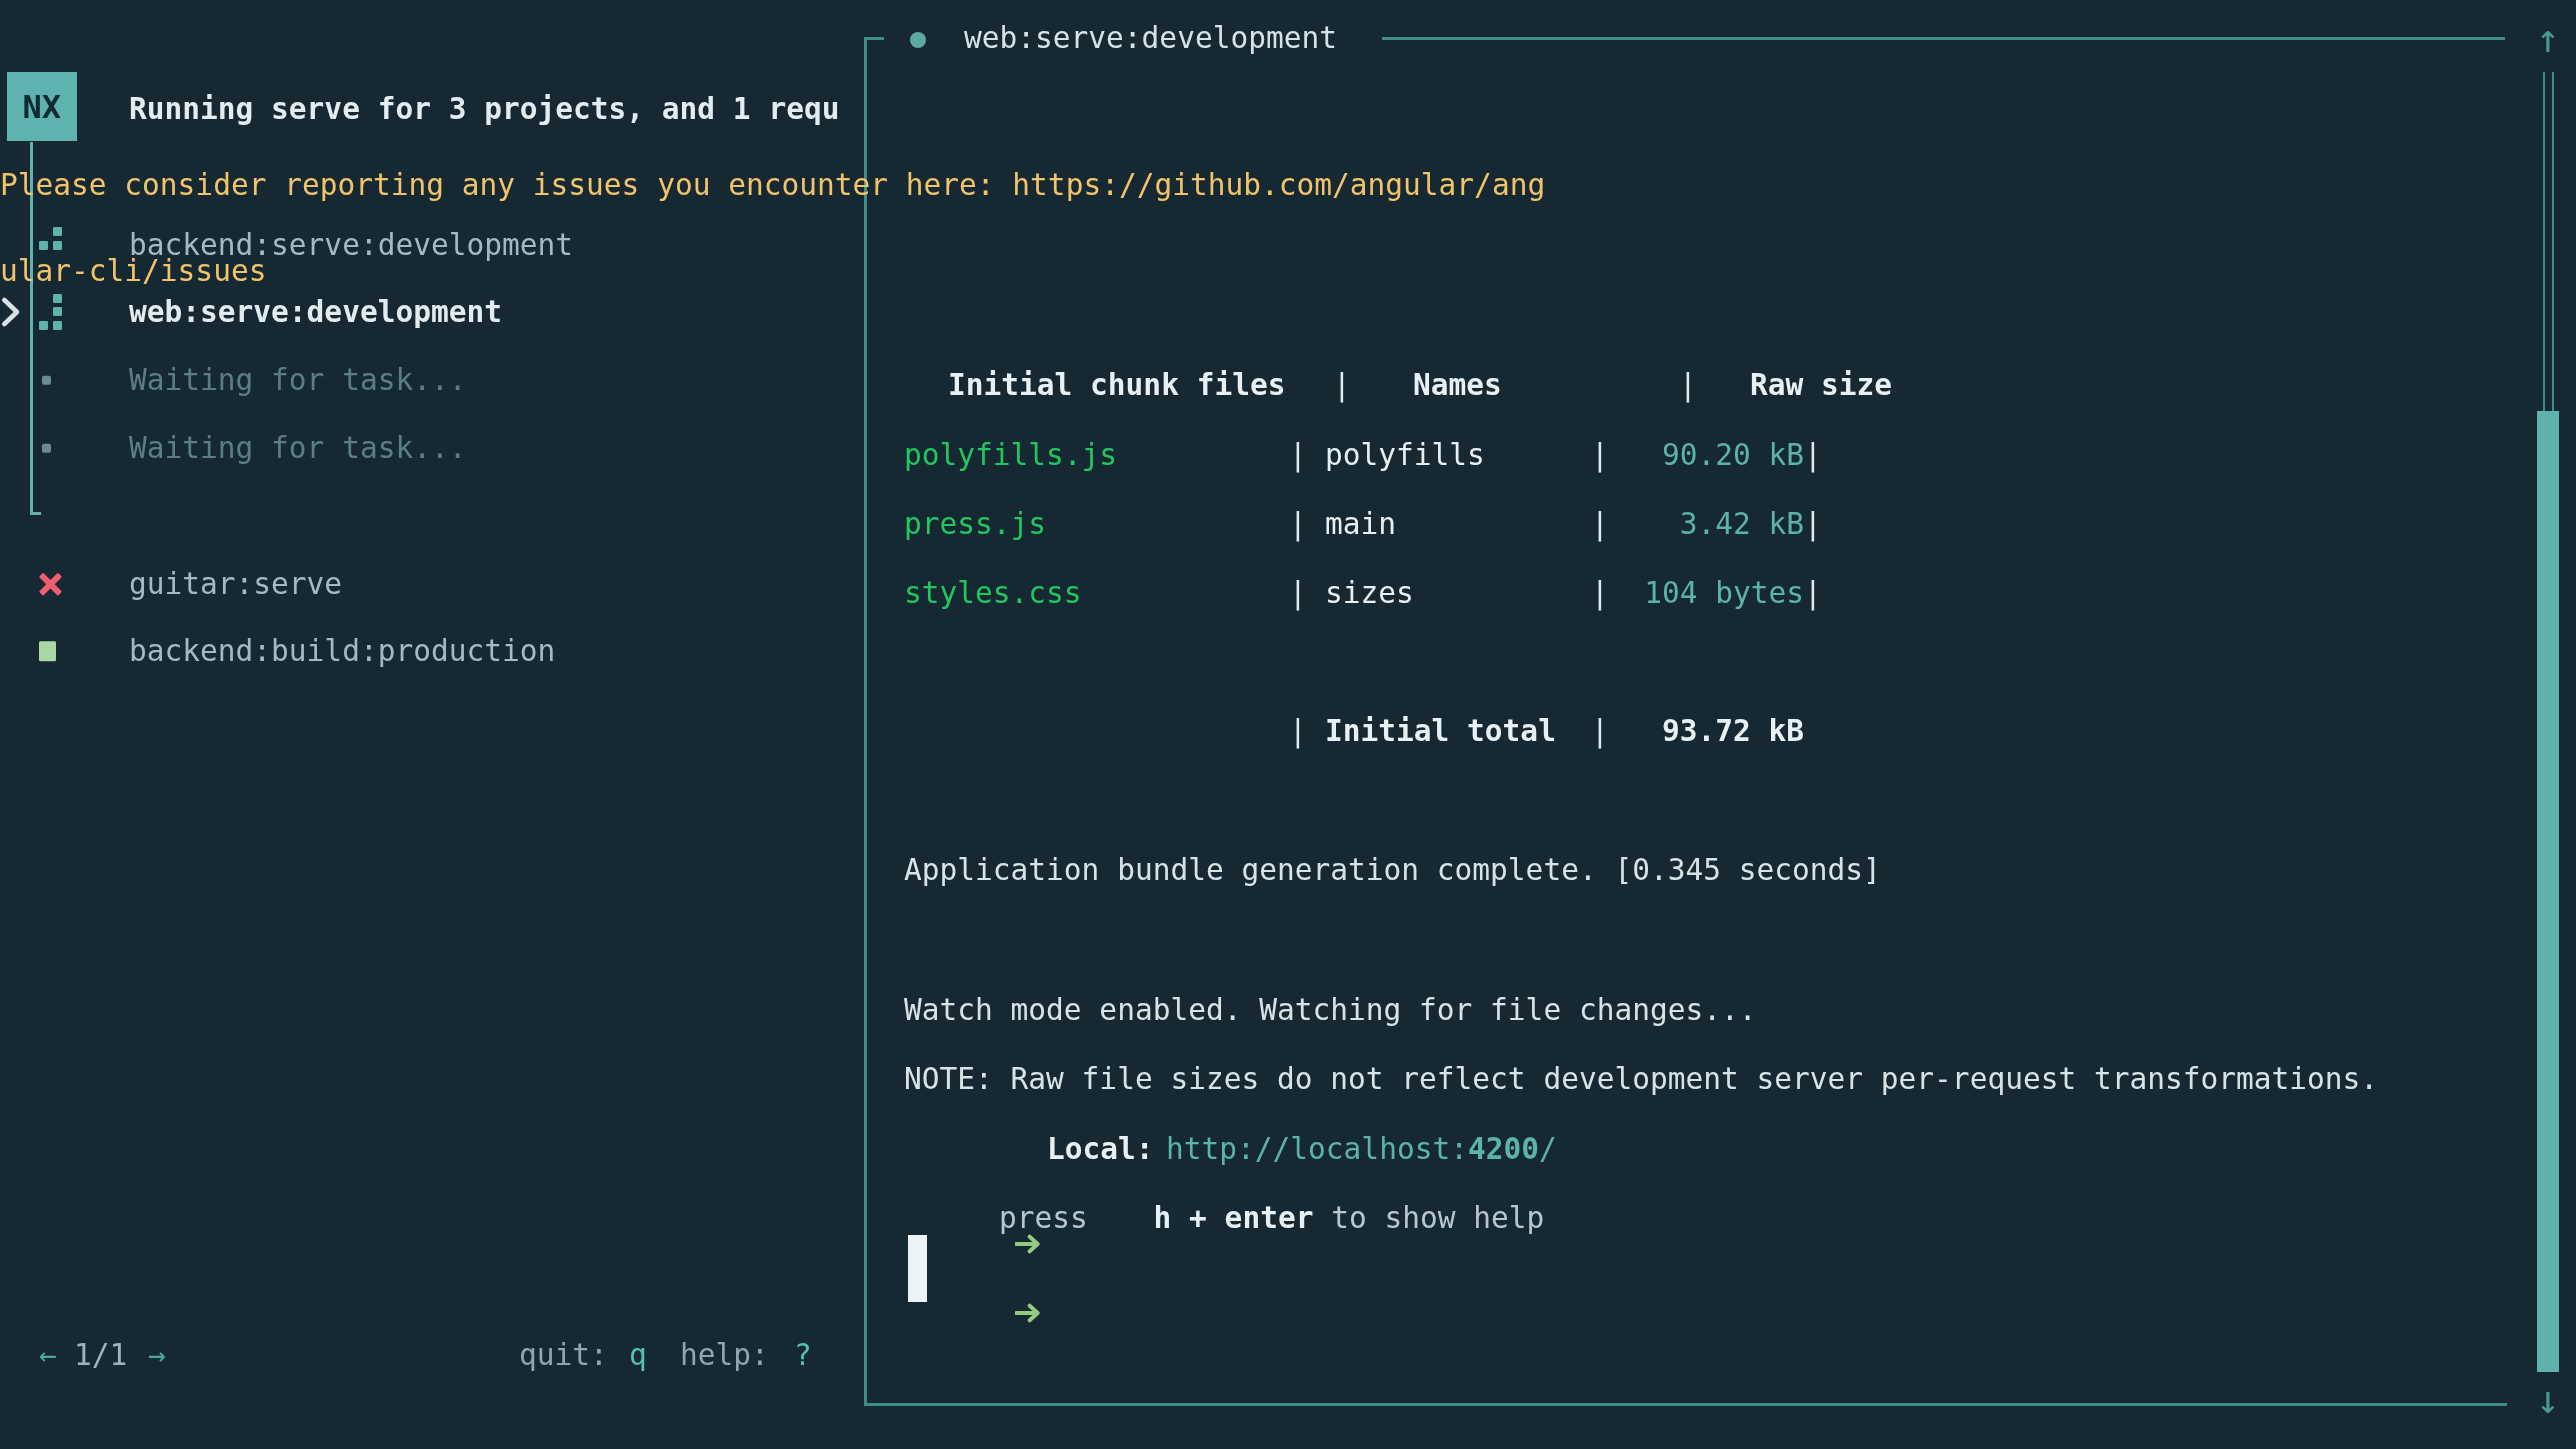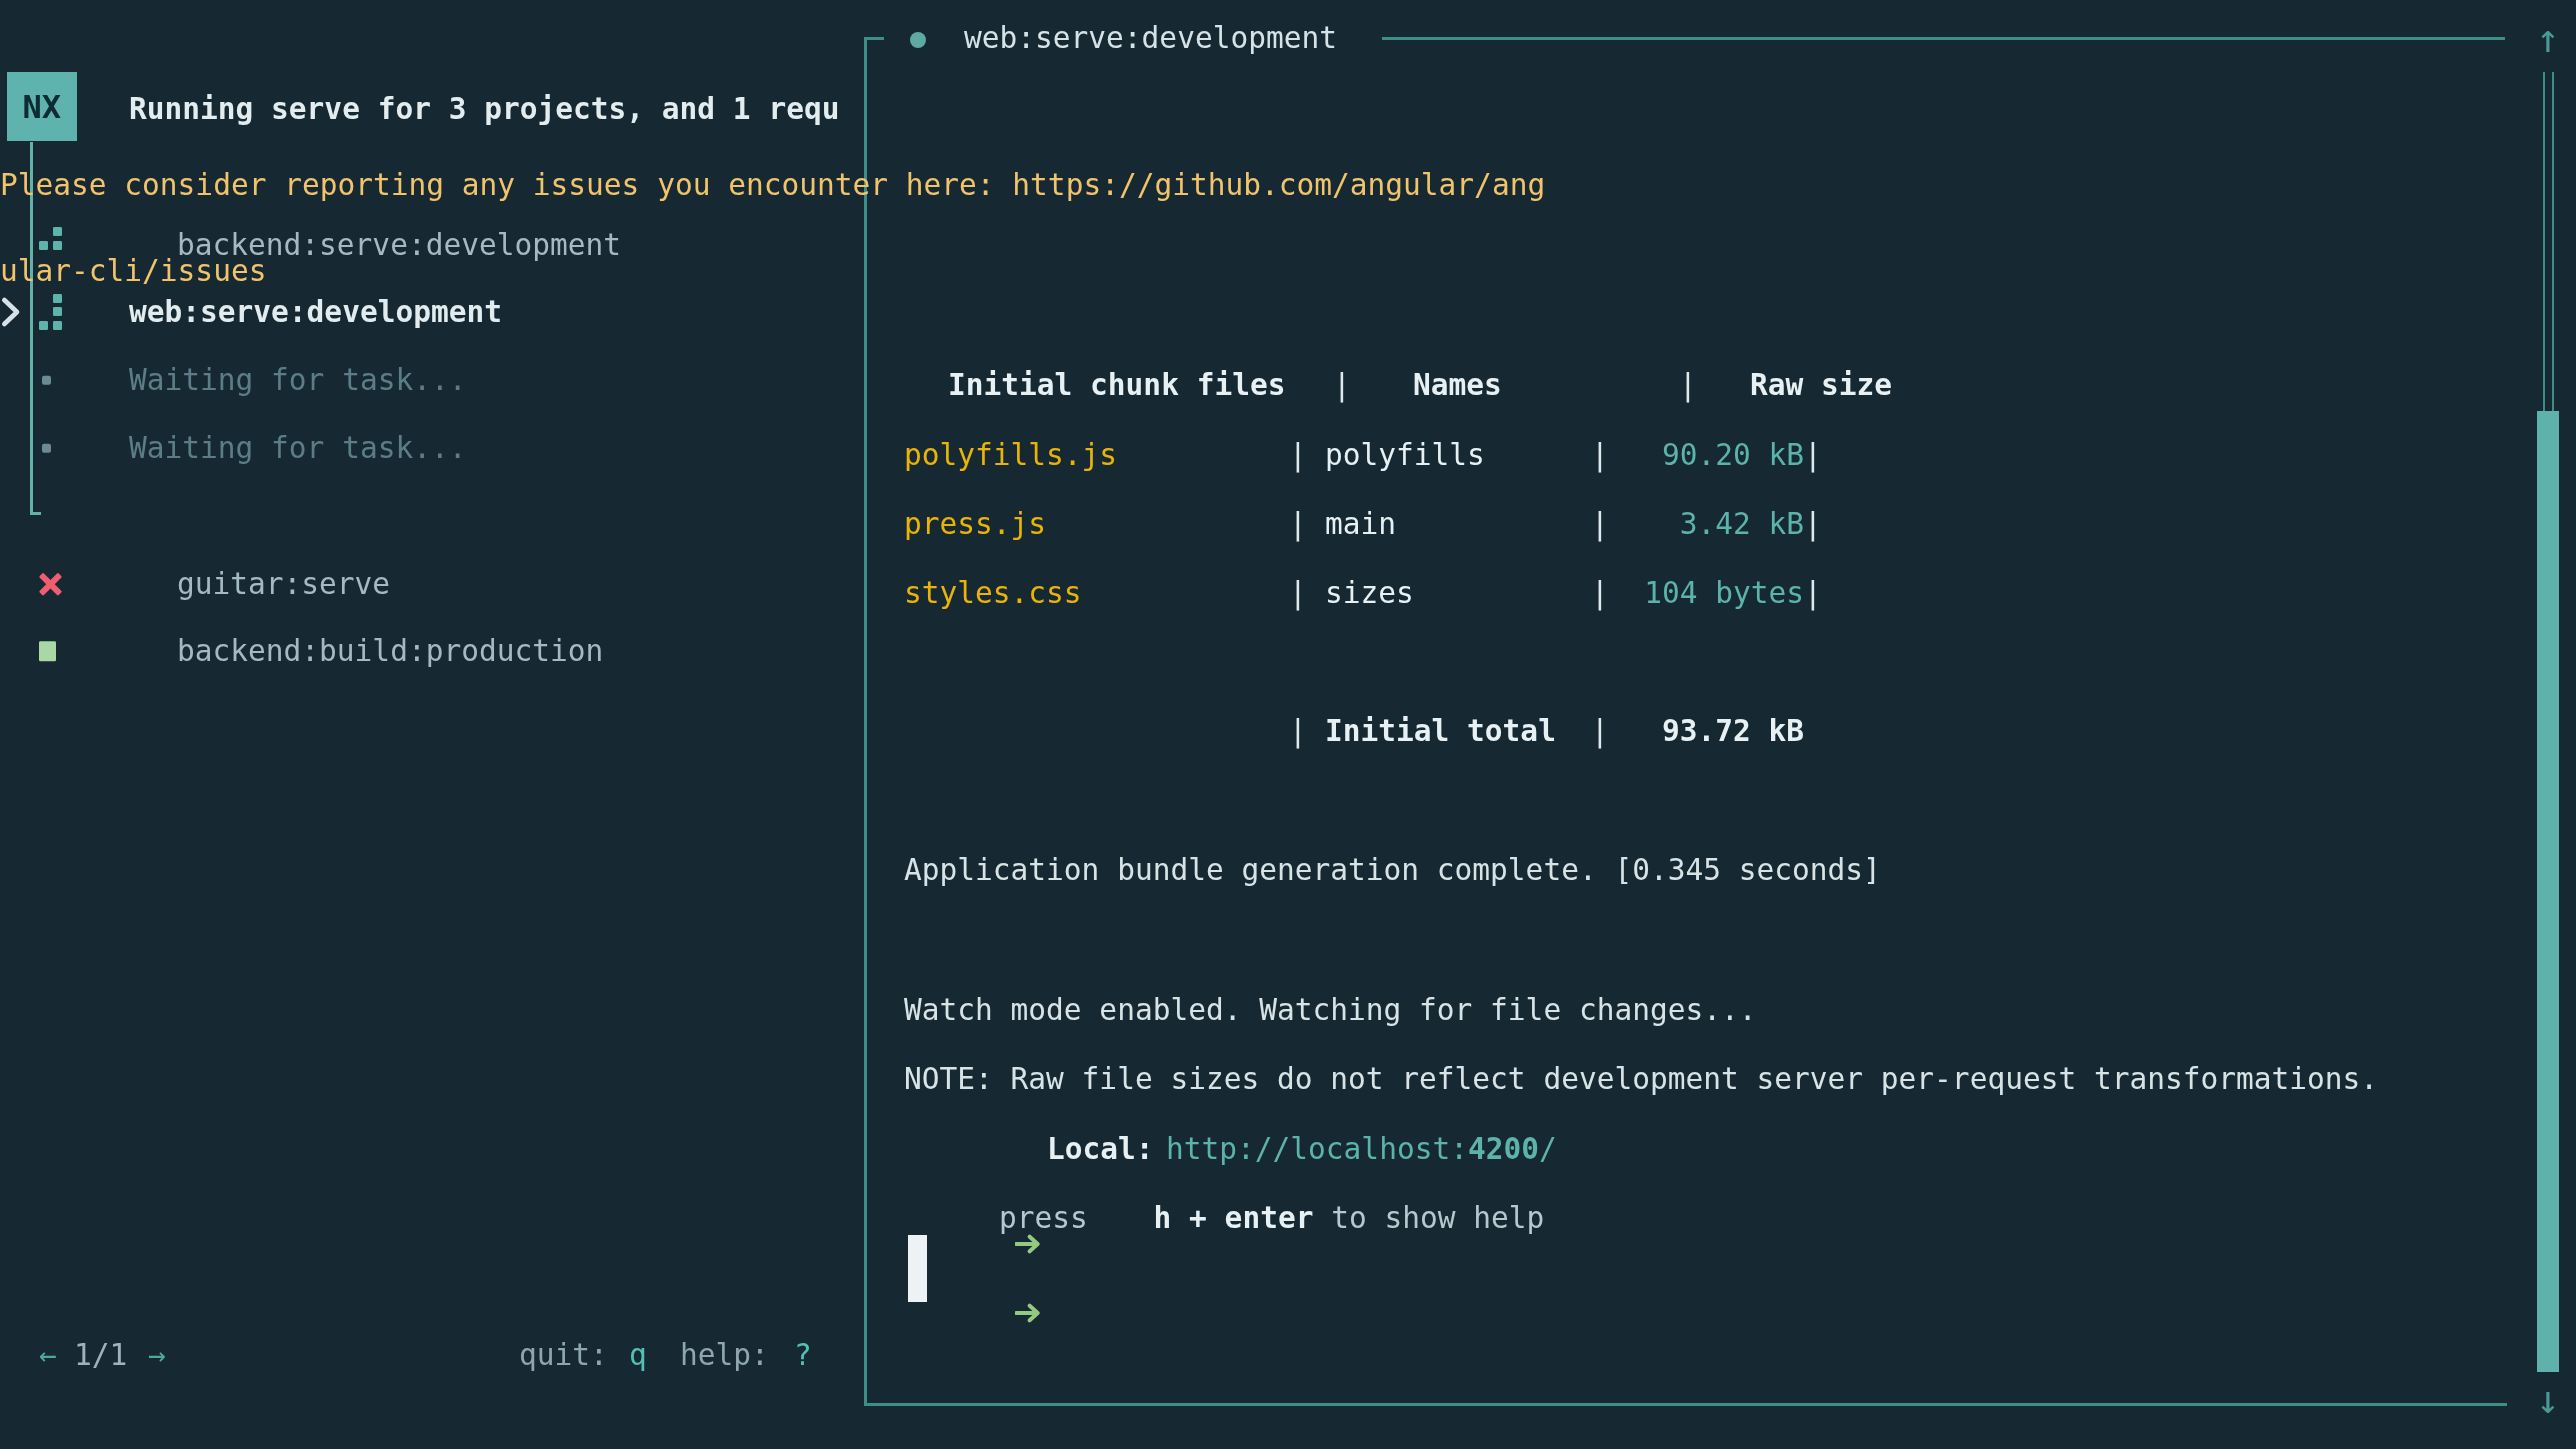--- a/index.html
+++ b/index.html
@@ -14,21 +14,21 @@
   .lh{height:70px;line-height:70px;font-size:29.5px;white-space:pre;}
 
   
   #nx-logo{left:6.7px;top:72px;width:70px;height:69px;background:#5fb3ae;color:#0f2c34;
     display:flex;align-items:center;justify-content:center;font-size:32px;font-weight:bold;}
   #app-header{left:129px;top:74px;width:733px;font-weight:bold;color:#e3edef;overflow:hidden;}
   .tree-vline{left:29.5px;top:142px;width:3.4px;height:373px;background:#63b1aa;}
   .tree-corner{left:29.5px;top:512px;width:11.4px;height:3.4px;background:#63b1aa;}
 
   .t-label{position:absolute;left:129px;top:0;line-height:70px;font-size:29.5px;white-space:pre;}
-  .c-normal{color:#a3bac1;margin-left:48px;}
+  .c-normal{color:#a3bac1;}
   .c-selected{color:#e2ecee;font-weight:bold;}
   .c-dim{color:#5d7d86;}
 
   .chev{position:absolute;left:1.3px;top:50%;transform:translateY(-50%);width:20px;height:31px;}
   .spinner{position:absolute;left:39px;top:50%;transform:translateY(-50%);width:23px;height:36px;}
   .spinner i{position:absolute;width:8.7px;height:8.7px;background:#5fb3ad;border-radius:1.3px;}
   .spinner-a i:nth-child(1){left:14px;top:0;}
   .spinner-a i:nth-child(2){left:0;top:14px;}
   .spinner-a i:nth-child(3){left:14px;top:14px;}
   .spinner-b i:nth-child(1){left:14px;top:0;}
@@ -60,21 +60,21 @@
   #b-top-b{left:1382px;top:37px;width:1123px;height:3.4px;}
   #b-bottom{left:864px;top:1403px;width:1643px;height:3.4px;}
   #p-bullet{left:910px;top:32px;width:16px;height:16px;border-radius:50%;background:#5fa9a3;}
   #p-title{left:964px;top:3.4px;color:#d6e2e5;}
 
   .pline{position:absolute;left:904px;height:70px;line-height:70px;font-size:29.5px;white-space:pre;color:#d8e3e6;}
   #notice{top:142px;width:1553px;height:140px;white-space:normal;word-break:break-all;
     line-height:86px;font-size:29.5px;color:#f1c36b;}
 
   .trow{position:absolute;left:904px;display:flex;height:70px;line-height:70px;font-size:29.5px;white-space:pre;}
-  .tc1{width:385px;color:#eab308;}
+  .tc1{width:385px;color:#22c55e;}
   .tsep{width:18px;text-align:center;color:#dfe9ec;}
   .tc2{width:266px;padding-left:18px;box-sizing:content-box;color:#e7f0f2;}
   .tc3{width:195px;text-align:right;color:#5cb3a9;}
   .thead .tc1,.thead .tc2{color:#e7f0f2;font-weight:bold;margin-left:44px;}
   .thead .tc3{color:#e7f0f2;font-weight:bold;padding-right:16px;}
   .ttotal .tc2,.ttotal .tc3{color:#e7f0f2;font-weight:bold;}
 
   #bundle-line{top:835px;} #watch-line{top:975px;} #note-line{top:1044px;}
   #local-line{top:1114px;} #help-line{top:1183px;}
   .pa{position:absolute;left:40px;top:50%;transform:translateY(-50%);width:28px;height:20px;}

